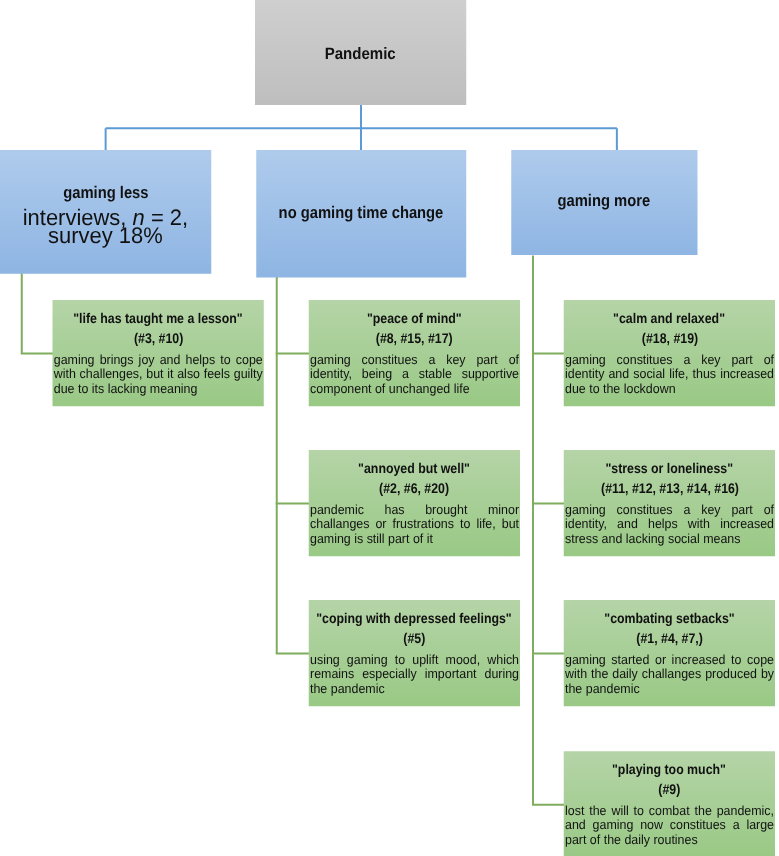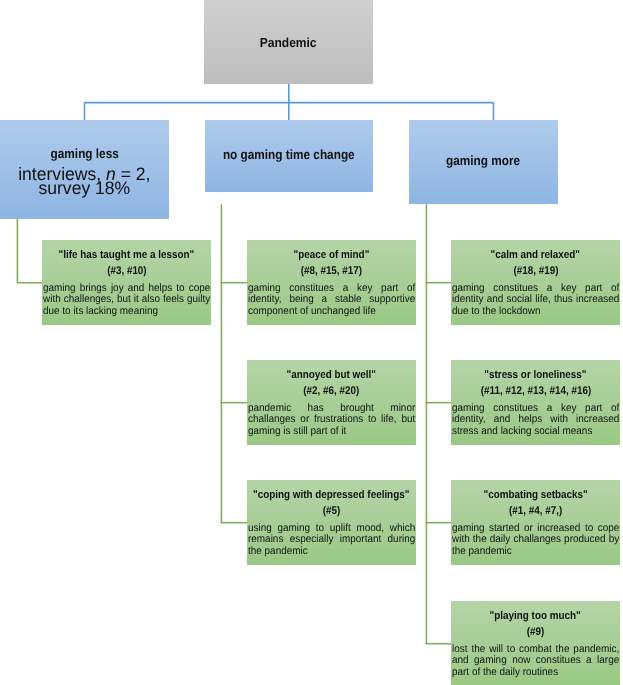--- a/index.html
+++ b/index.html
@@ -66,21 +66,21 @@
     <div class="root-label"><span>Pandemic</span></div>
   </div>
 
   <div class="box blue" style="left:0px;top:120.4px;width:168.7px;height:99px;">
     <div class="blue-text">
     <div class="b-title"><span>gaming less</span></div>
     <div class="b-stats"><span class="sx"><span>interviews, </span><i>n</i><span> = 2, survey 18%</span></span></div>
     </div>
   </div>
 
-  <div class="box blue" style="left:204.5px;top:120.4px;width:168.5px;height:72px;">
+  <div class="box blue" style="left:204.5px;top:120.4px;width:168.5px;height:102px;">
     <div class="blue-text">
     <div class="b-title"><span>no gaming time change</span></div>
     </div>
   </div>
 
   <div class="box blue" style="left:409px;top:120.4px;width:149px;height:84.1px;">
     <div class="blue-text">
     <div class="b-title"><span>gaming more</span></div>
     </div>
   </div>

